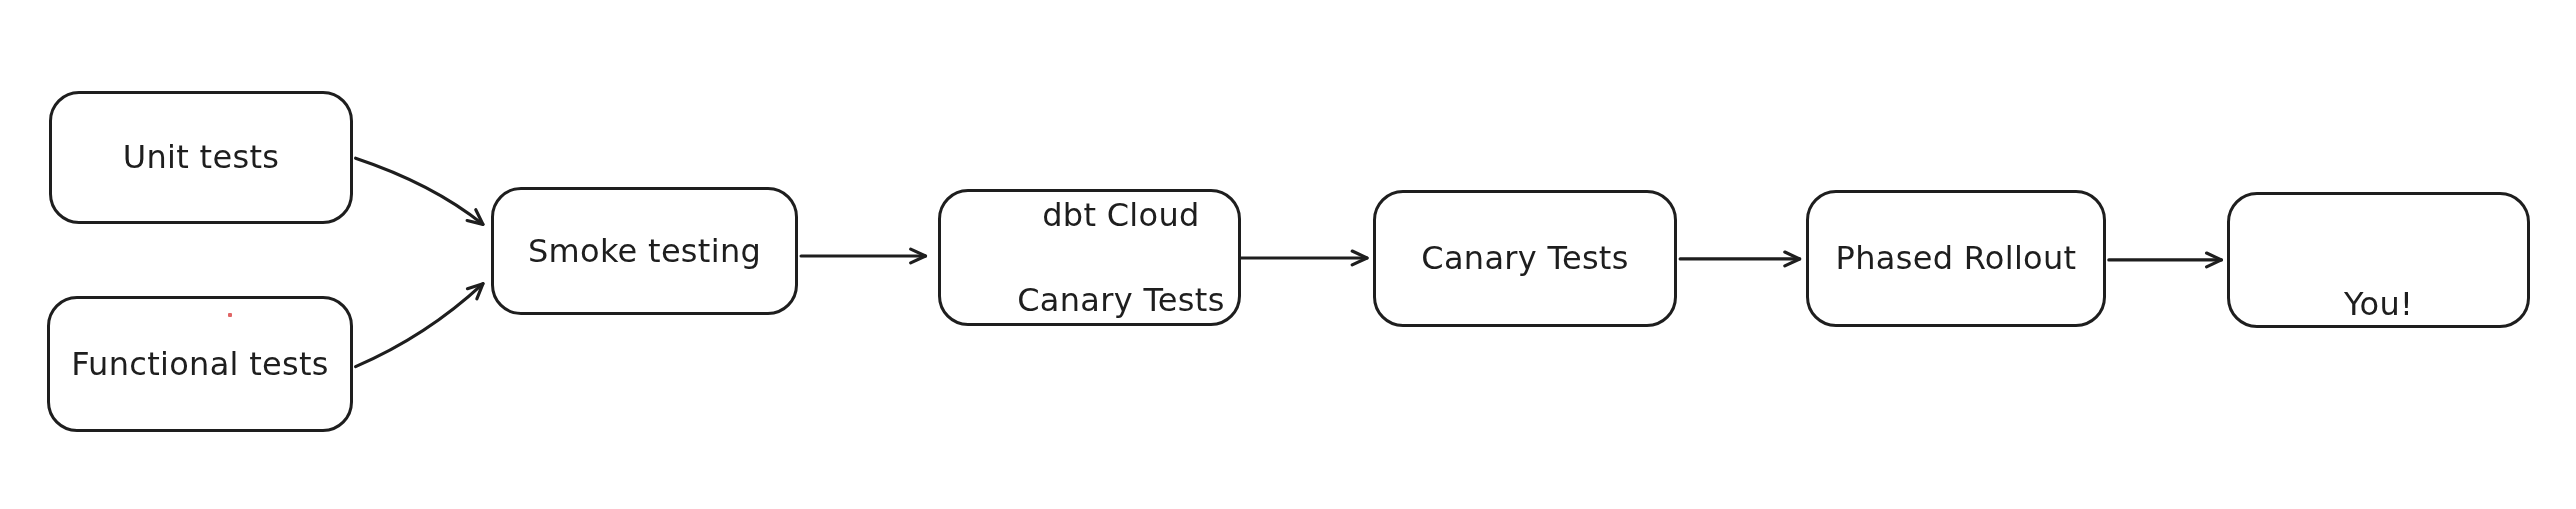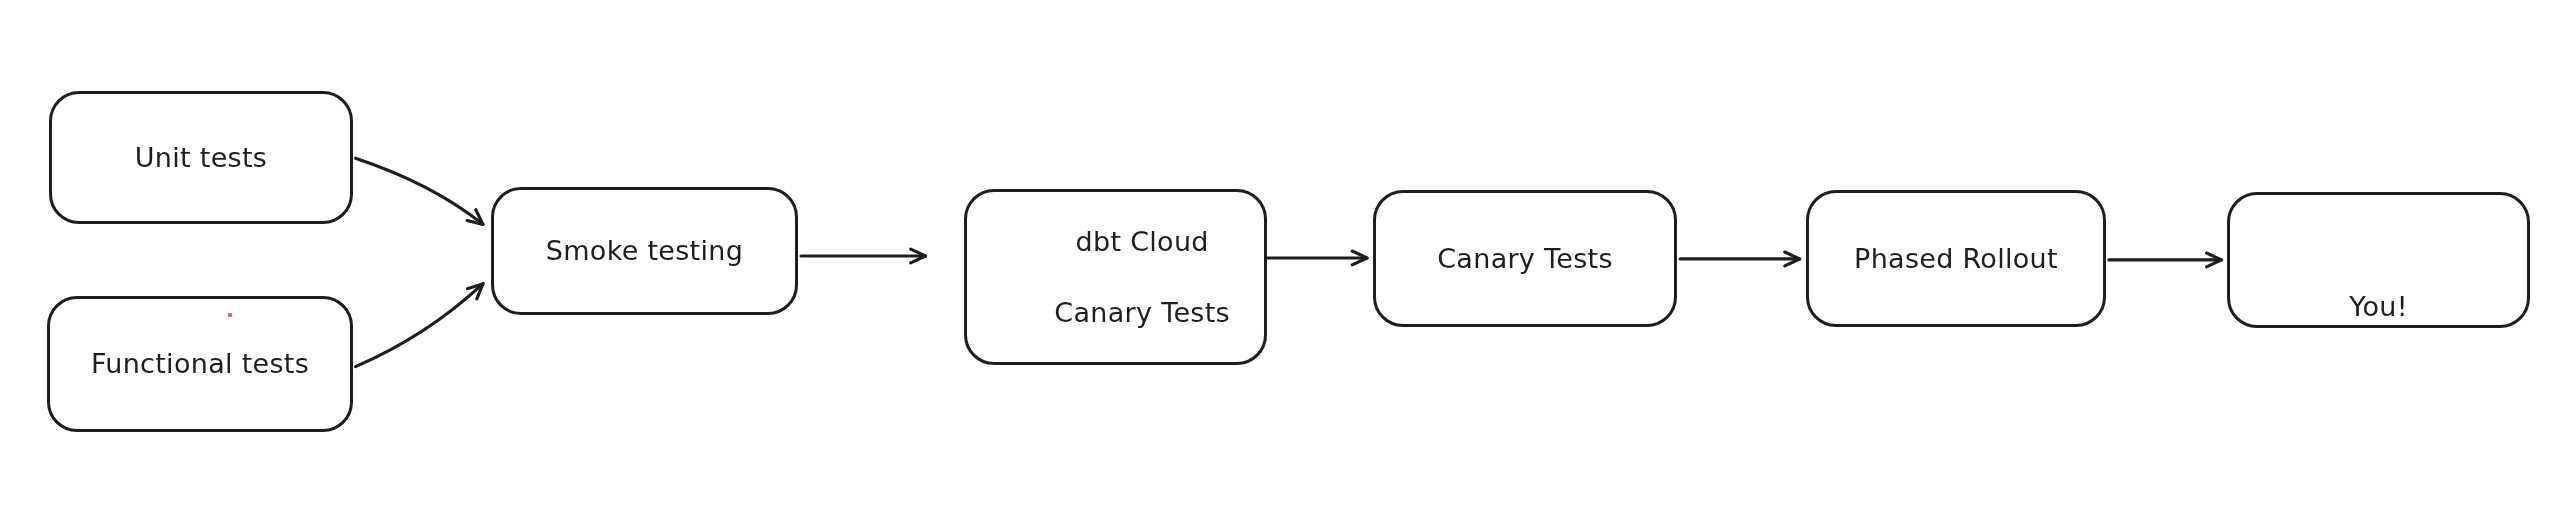--- a/index.html
+++ b/index.html
@@ -19,30 +19,30 @@
     position: absolute;
     box-sizing: border-box;
     border: 3.5px solid #1e1e1e;
     border-radius: 30px;
     background: #ffffff;
     display: flex;
     align-items: center;
     justify-content: center;
     text-align: center;
     color: #1e1e1e;
-    font-size: 27px;
+    font-size: 32px;
     letter-spacing: 0.3px;
     line-height: 1.32;
   }
   .node .label { white-space: pre; }
   
   .n-unit       { left: 49px;   top: 91px;  width: 304px; height: 133px; }
   .n-functional { left: 47px;   top: 296px; width: 306px; height: 136px; }
   .n-smoke      { left: 491px;  top: 187px; width: 307px; height: 128px; }
-  .n-dbt        { left: 964px;  top: 189px; width: 303px; height: 176px; }
+  .n-dbt        { left: 938px;  top: 189px; width: 303px; height: 137px; }
   .n-canary     { left: 1373px; top: 190px; width: 304px; height: 137px; }
   .n-phased     { left: 1806px; top: 190px; width: 300px; height: 137px; }
   .n-you        { left: 2227px; top: 192px; width: 303px; height: 136px; align-items: flex-end; }
 
   #edges {
     position: absolute;
     left: 0; top: 0;
     width: 2576px;
     height: 510px;
     pointer-events: none;

